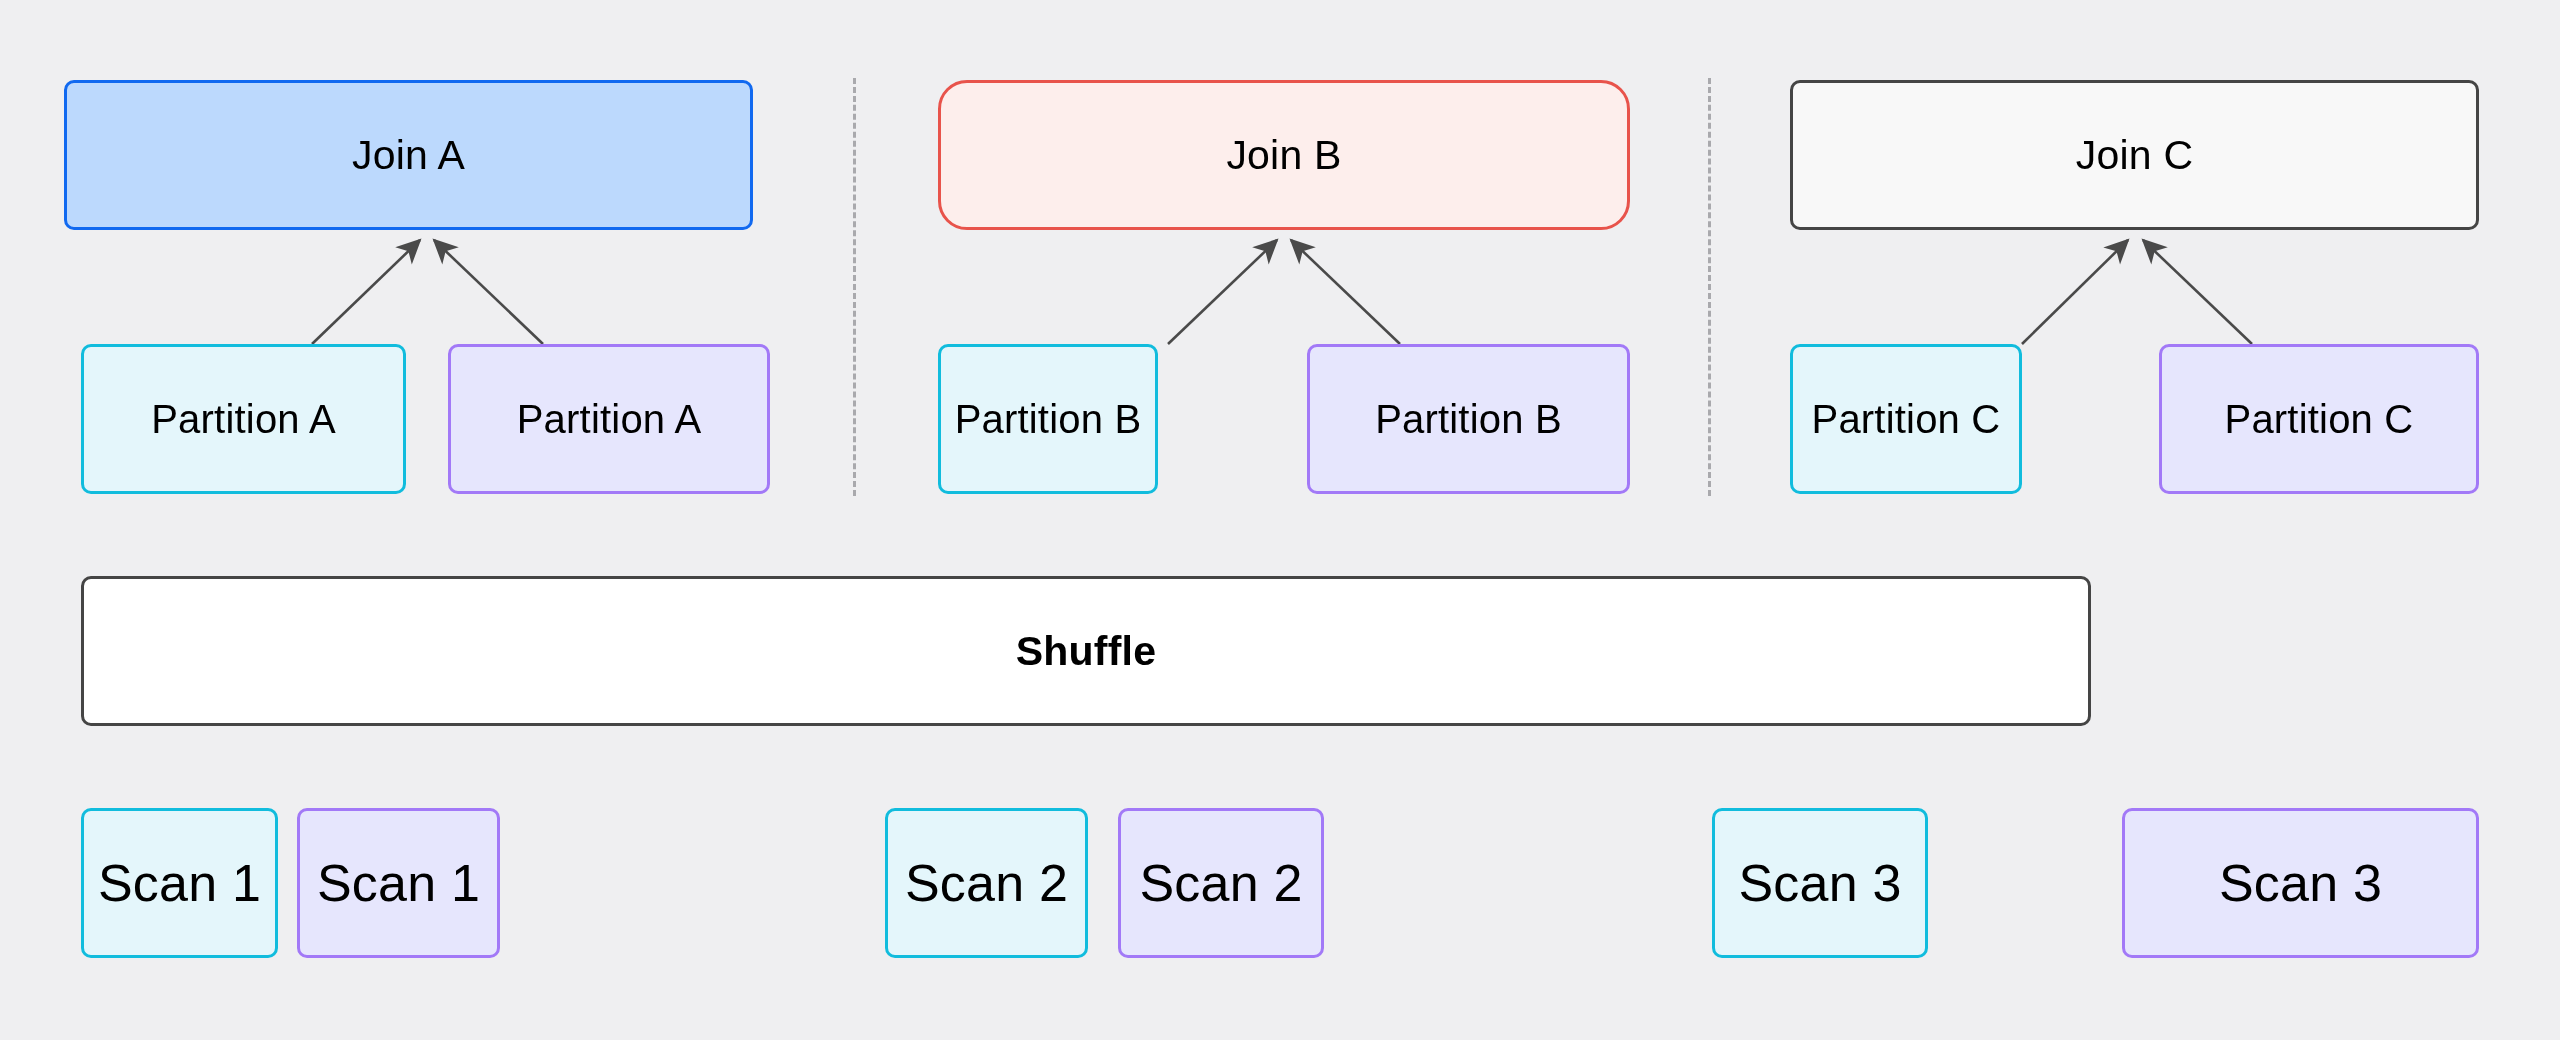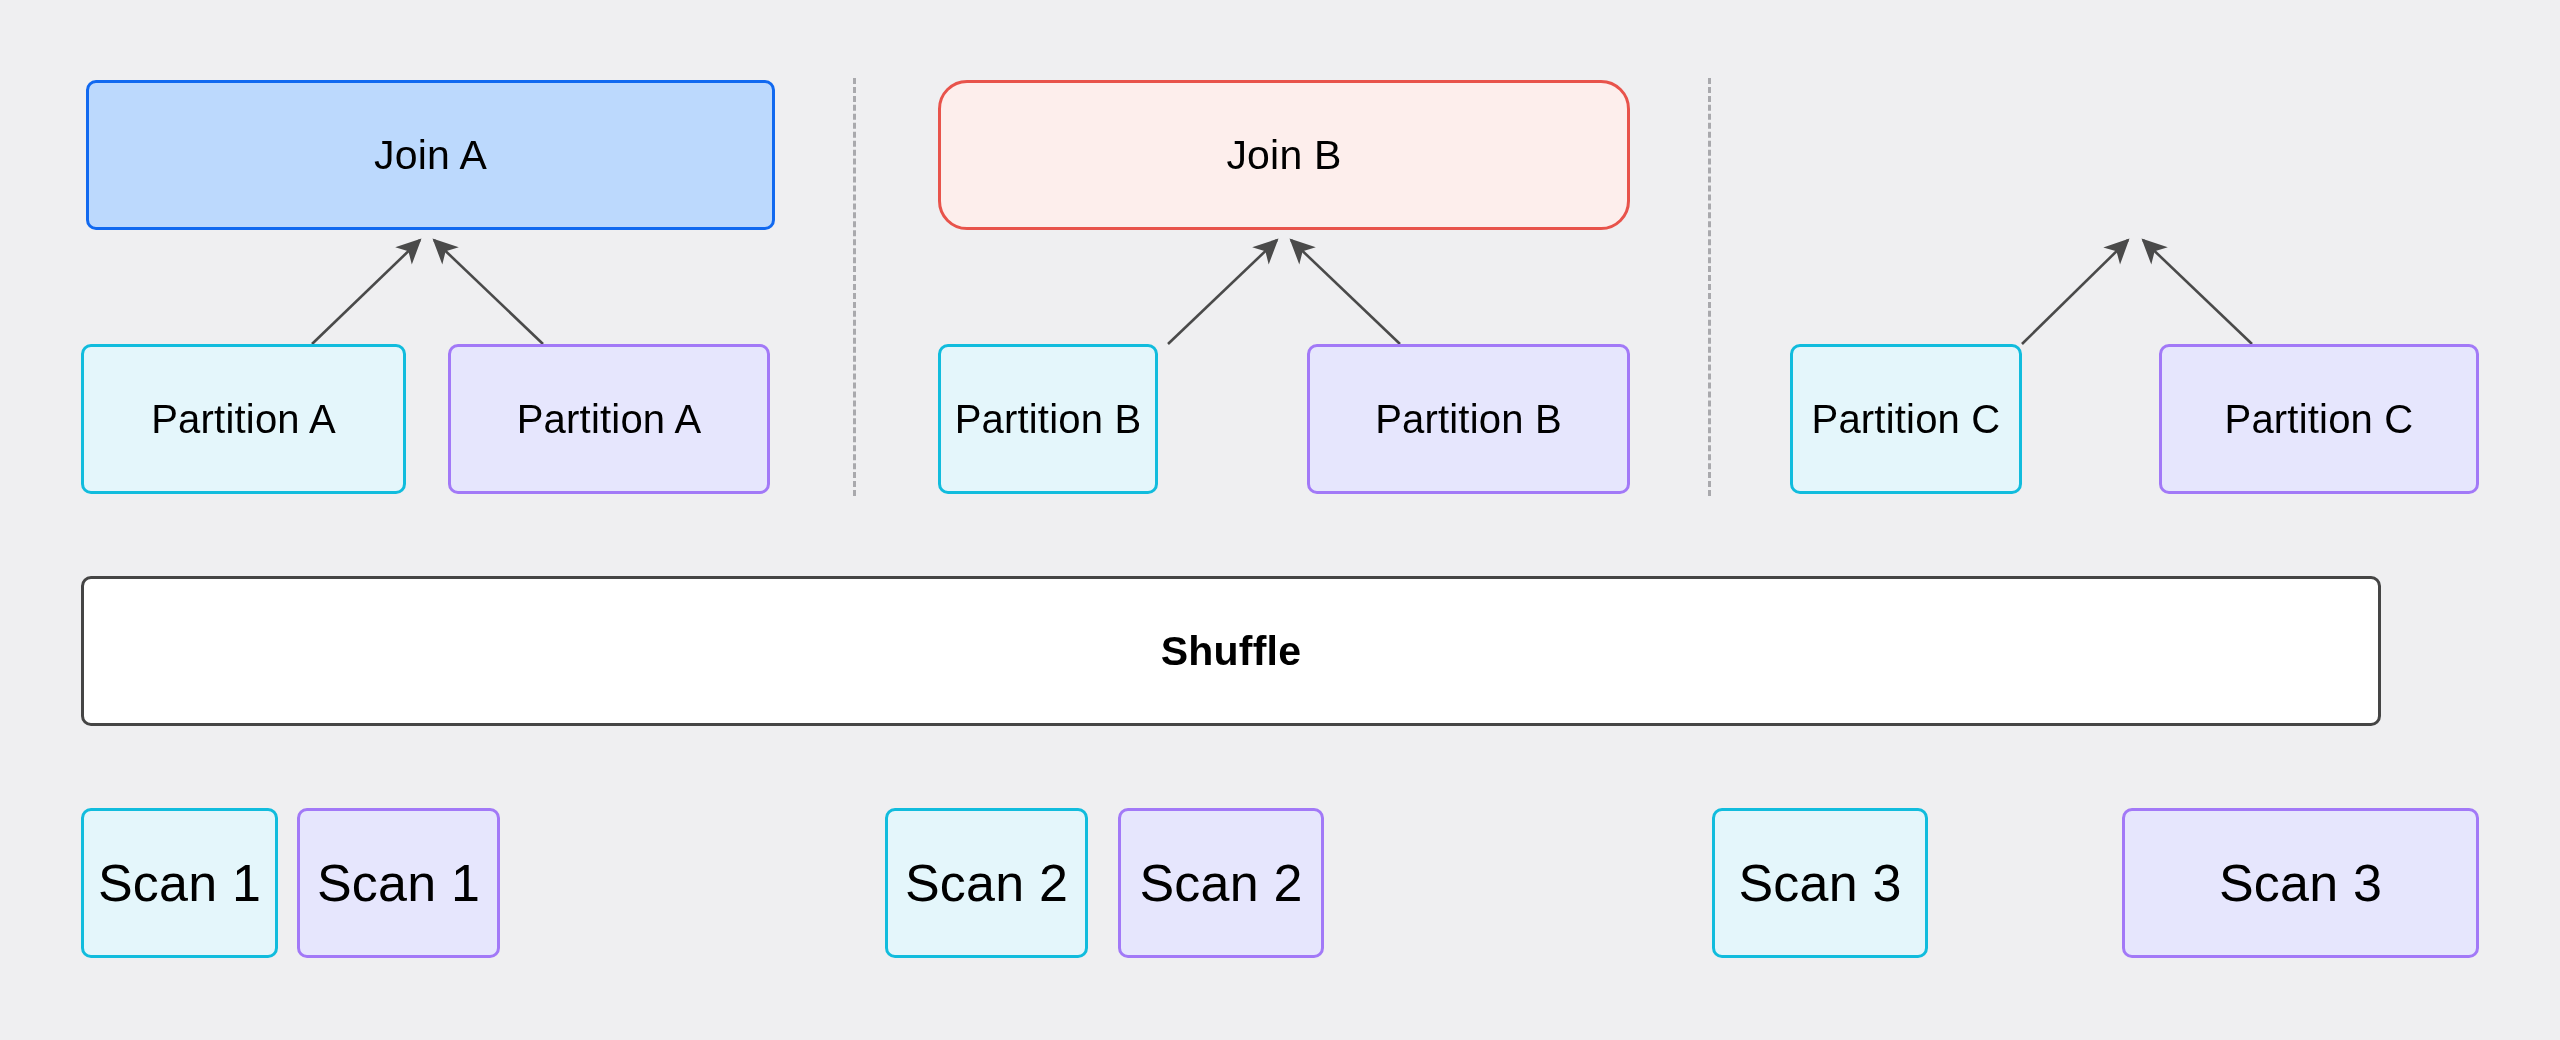--- a/index.html
+++ b/index.html
@@ -36,21 +36,21 @@
   
   .join {
     top: 80px;
     height: 150px;
     border-width: 3px;
     border-style: solid;
     font-size: 41px;
     font-weight: 400;
   }
   .join-a {
-    left: 86px;  width: 689px;
+    left: 64px;  width: 689px;
     background: #bcd9fd;
     border-color: #1169f0;
   }
   .join-b {
     left: 938px; width: 692px;
     background: #fdeeec;
     border-color: #e8534b;
     border-radius: 29px;
   }
   .join-c {
@@ -73,21 +73,21 @@
   }
   .purple {
     background: #e6e6fd;
     border-color: #a279f7;
   }
 
   
   .shuffle {
     top: 576px;
     left: 81px;
-    width: 2300px;
+    width: 2010px;
     height: 150px;
     background: #ffffff;
     border: 3px solid #454545;
     font-size: 41px;
     font-weight: bold;
   }
 
   
   .scan {
     top: 808px;
@@ -141,20 +141,23 @@
     <line x1="2022" y1="344" x2="2128" y2="240" stroke="#4a4a4a" stroke-width="2.6" marker-end="url(#ah)"></line>
     <line x1="2252" y1="344" x2="2143" y2="240" stroke="#4a4a4a" stroke-width="2.6" marker-end="url(#ah)"></line>
   </svg>
 
   <div class="node join join-a">
     <span>Join A</span>
   </div>
   <div class="node join join-b">
     <span>Join B</span>
   </div>
+  <div class="node join join-c">
+    <span>Join C</span>
+  </div>
 
   <div class="node partition cyan" style="left: 81px; width: 325px;">
     <span>Partition A</span>
   </div>
   <div class="node partition purple" style="left: 448px; width: 322px;">
     <span>Partition A</span>
   </div>
   <div class="node partition cyan" style="left: 938px; width: 220px;">
     <span>Partition B</span>
   </div>

